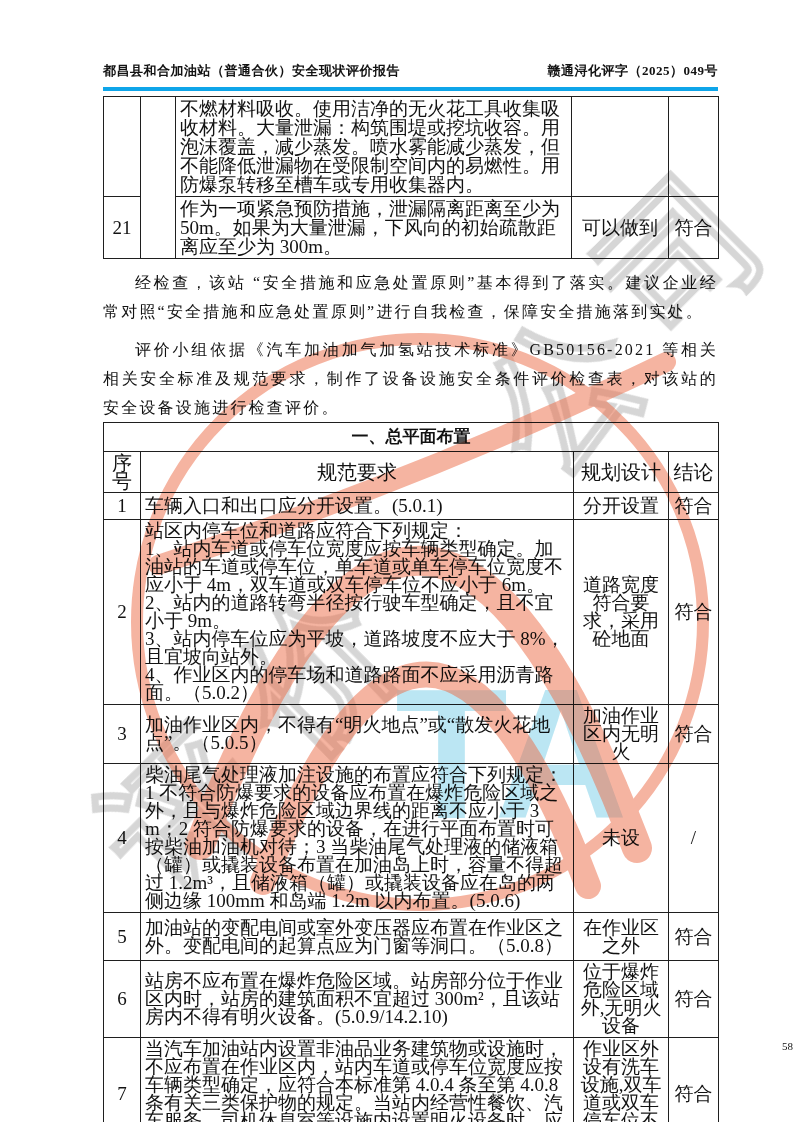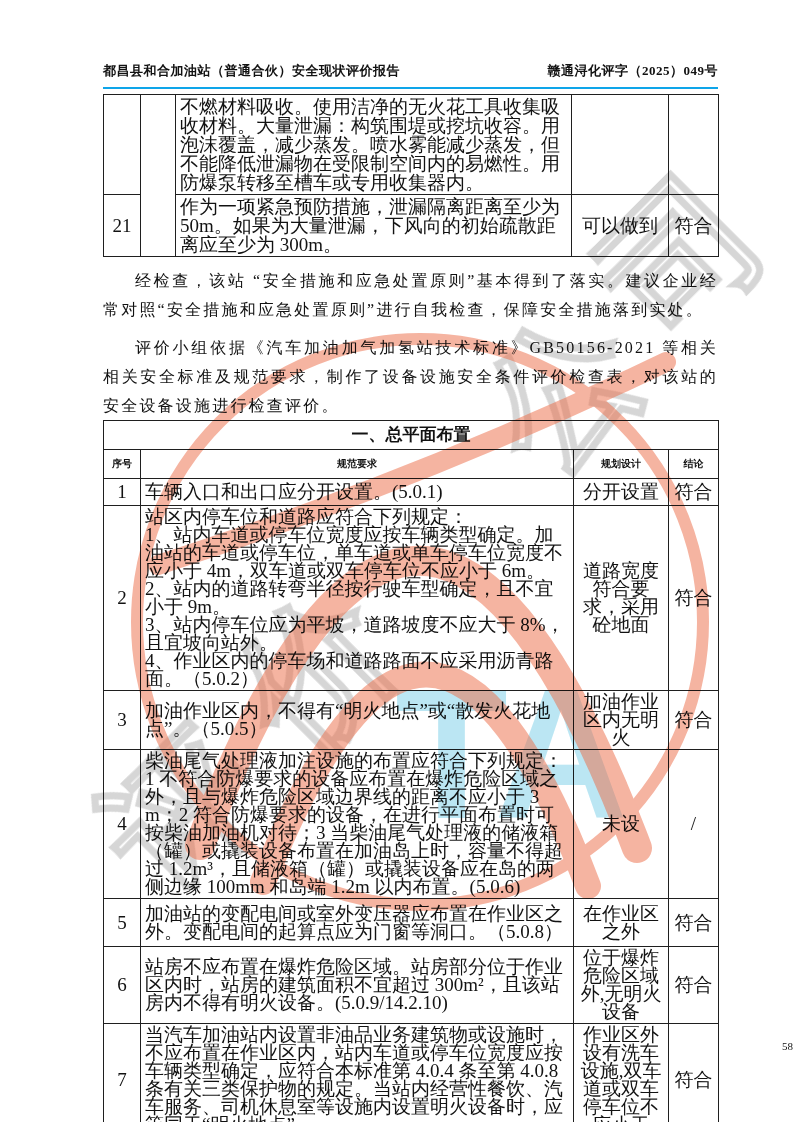--- a/index.html
+++ b/index.html
@@ -6,34 +6,34 @@
   body{
     width:793px;height:1122px;position:relative;background:#ffffff;
     font-family:"Liberation Serif","DejaVu Serif",serif;color:#121212;
     overflow:hidden;
   }
   .inner{position:absolute;left:103px;top:62px;width:615px;}
 
   
   .hdr{display:flex;justify-content:space-between;align-items:flex-end;
        font-size:13px;font-weight:bold;letter-spacing:.5px;
-       padding-bottom:7px;border-bottom:2px solid #0ea5e9;}
+       padding-bottom:7px;border-bottom:4px solid #0ea5e9;}
 
   
   table{border-collapse:collapse;width:615px;table-layout:fixed;}
   td{border:1.5px solid #1f1f1f;font-size:19px;line-height:18px;
      padding:2px 4px;vertical-align:middle;word-break:break-all;}
   .t1 td{line-height:19px;}
   .cNum{text-align:center;padding:0 1px;}
   .cTxt{text-align:left;}
   .cMid{text-align:center;}
   .pre{white-space:pre-line;}
   .b{font-weight:normal;}
   .grp{font-weight:bold;text-align:center;font-size:17px;height:24px;}
-  .hd{font-weight:bold;text-align:center;font-size:10px;height:24px;}
+  .hd{font-weight:normal;text-align:center;font-size:20px;height:24px;}
   .t1{margin-top:5px;}
 
   
   .para{font-size:16px;line-height:29px;letter-spacing:2.2px;
         text-indent:2em;text-align:justify;margin:9px 0 0 0;}
   .h2{font-size:17.5px;font-weight:bold;letter-spacing:1.5px;margin:16px 0 4px 0;}
   .caption{text-align:center;font-weight:bold;font-size:15.5px;
            letter-spacing:1px;margin:14px 0 5px 0;}
 
   .pageno{position:absolute;left:0;right:0;top:1040px;text-align:right;

